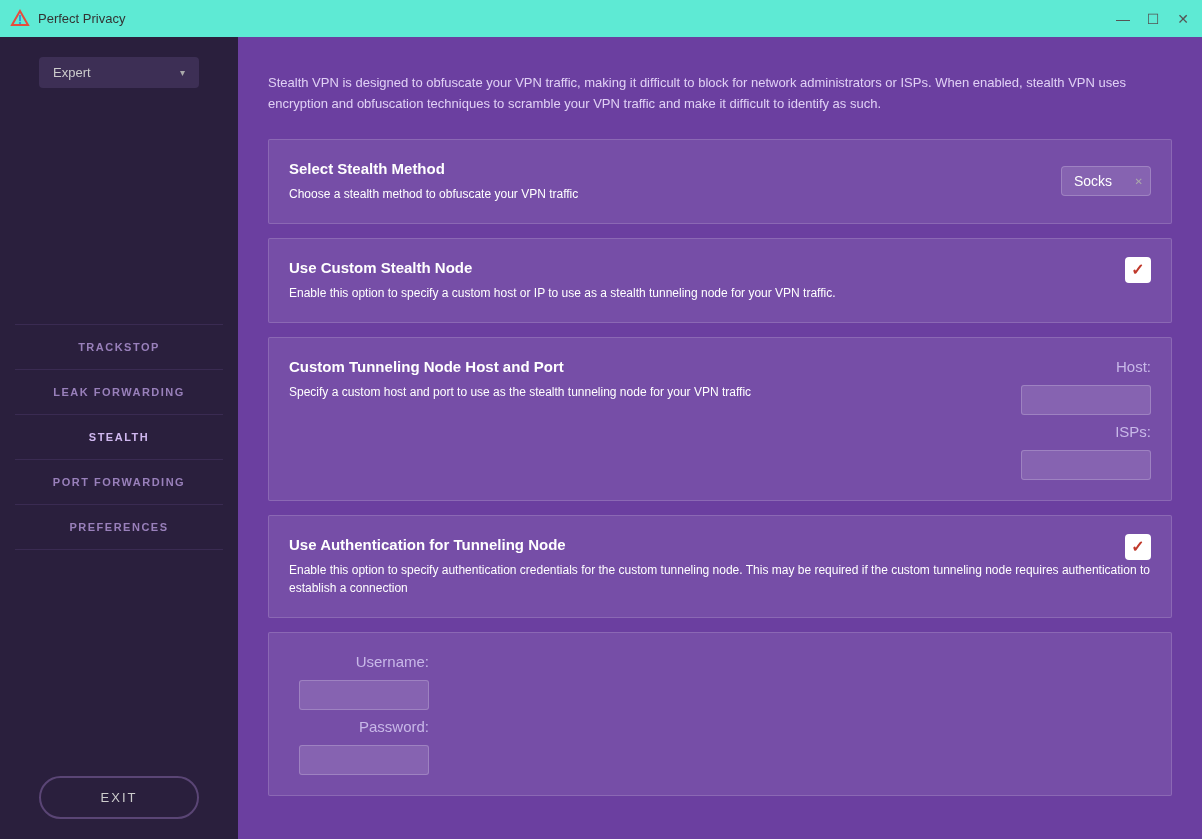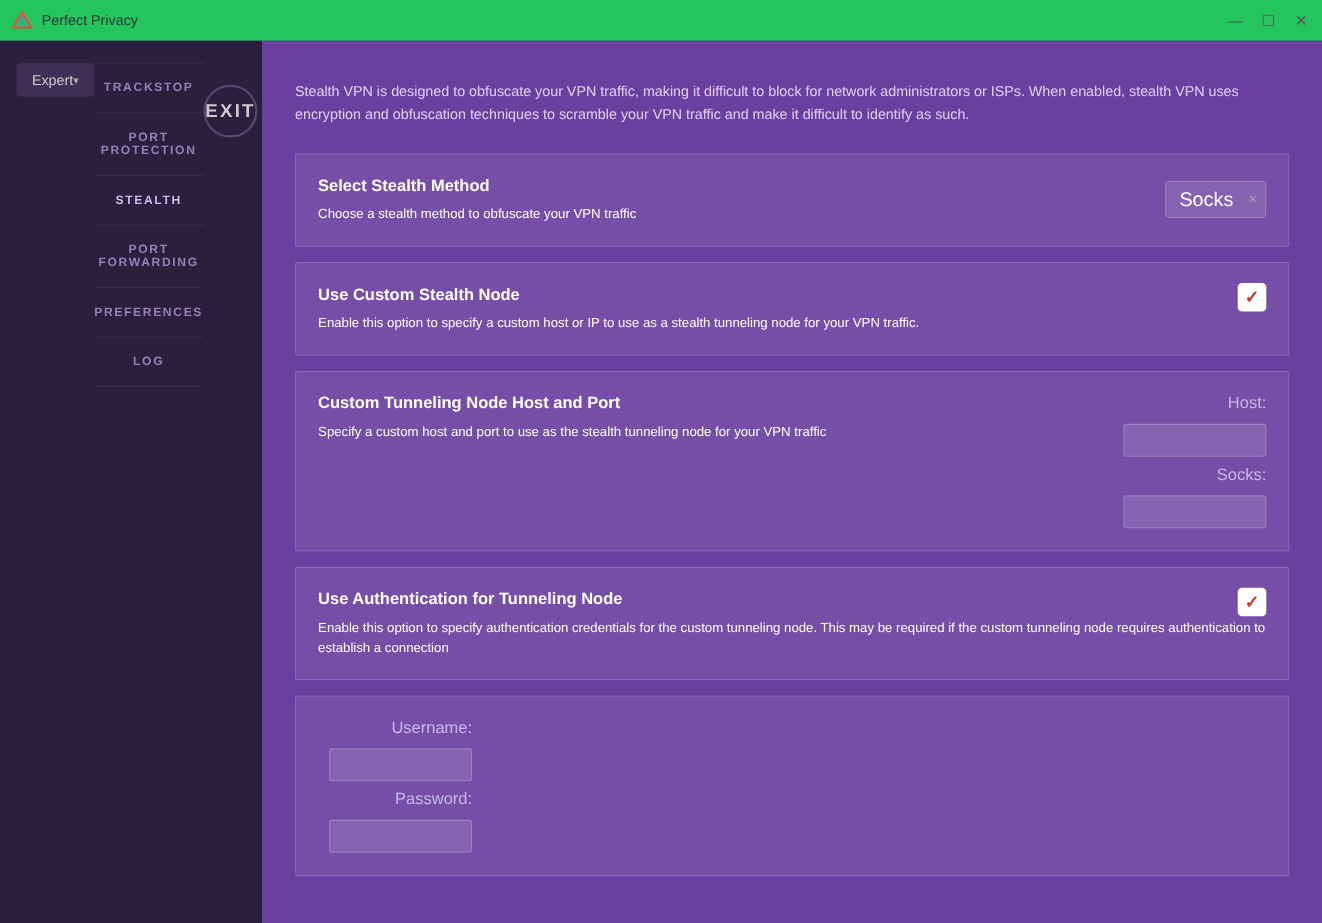--- a/index.html
+++ b/index.html
@@ -9,21 +9,21 @@
       font-family: 'Segoe UI', Arial, sans-serif;
       background: #2a1f3d;
       overflow: hidden;
       display: flex;
       flex-direction: column;
     }
 
     
     .title-bar {
       height: 37px;
-      background: #22c55e;
+      background: #5eead4;
       display: flex;
       align-items: center;
       padding: 0 10px;
       flex-shrink: 0;
     }
     .title-bar-logo {
       width: 20px;
       height: 20px;
       margin-right: 8px;
       flex-shrink: 0;
@@ -56,22 +56,22 @@
       flex: 1;
       display: flex;
       overflow: hidden;
     }
 
     
     .sidebar {
       width: 238px;
       background: #2a1f3d;
       display: flex;
-      flex-direction: row;
-      align-items: flex-start;
+      flex-direction: column;
+      align-items: center;
       padding: 20px 15px;
       flex-shrink: 0;
     }
     .sidebar-dropdown {
       width: 160px;
       background: #3d2f55;
       border: none;
       border-radius: 4px;
       color: #ccc;
       padding: 8px 14px;
@@ -110,26 +110,26 @@
     }
     .sidebar-item.active {
       color: #d0b8f0;
     }
     .sidebar-exit-btn {
       width: 160px;
       border: 2px solid #5a4575;
       border-radius: 25px;
       background: transparent;
       color: #ccc;
-      font-size: 17px;
+      font-size: 13px;
       letter-spacing: 2px;
       padding: 12px 0;
       cursor: pointer;
       margin-top: 20px;
-      font-weight: 700;
+      font-weight: 400;
     }
 
     
     .main-content {
       flex: 1;
       background: #6b3fa0;
       overflow-y: auto;
       padding: 36px 30px 30px 30px;
       position: relative;
     }
@@ -195,21 +195,21 @@
       display: flex;
       align-items: center;
       justify-content: space-between;
     }
     .stealth-select {
       background: rgba(255,255,255,0.12);
       border: 1px solid rgba(255,255,255,0.2);
       border-radius: 4px;
       color: #fff;
       padding: 6px 28px 6px 12px;
-      font-size: 18px;
+      font-size: 14px;
       cursor: pointer;
       appearance: none;
       -webkit-appearance: none;
       position: relative;
       min-width: 90px;
     }
     .stealth-select-wrapper {
       position: relative;
       display: inline-block;
     }
@@ -295,33 +295,30 @@
     <div class="sidebar-dropdown">
       <span>Expert</span>
       <span class="sidebar-dropdown-arrow">▾</span>
     </div>
 
     <nav class="sidebar-nav">
       <div class="sidebar-item">
         <span>TRACKSTOP</span>
       </div>
       <div class="sidebar-item">
-        <span>PORT PROTECTION</span>
+        <span>LEAK FORWARDING</span>
       </div>
       <div class="sidebar-item active">
         <span>STEALTH</span>
       </div>
       <div class="sidebar-item">
         <span>PORT FORWARDING</span>
       </div>
       <div class="sidebar-item">
         <span>PREFERENCES</span>
-      </div>
-      <div class="sidebar-item">
-        <span>LOG</span>
       </div>
     </nav>
 
     <button class="sidebar-exit-btn">EXIT</button>
   </div>
 
   <div class="main-content">
     <p class="intro-text">Stealth VPN is designed to obfuscate your VPN traffic, making it difficult to block for network administrators or ISPs. When enabled, stealth VPN uses encryption and obfuscation techniques to scramble your VPN traffic and make it difficult to identify as such.</p>
 
     <div class="card">
@@ -351,21 +348,21 @@
 
     <div class="card">
       <div class="card-inputs">
         <div class="card-inputs-left">
           <div class="card-title">Custom Tunneling Node Host and Port</div>
           <div class="card-desc">Specify a custom host and port to use as the stealth tunneling node for your VPN traffic</div>
         </div>
         <div class="card-inputs-right">
           <div class="input-label">Host:</div>
           <input type="text" class="text-input" value="" style="">
-          <div class="input-label">Socks:</div>
+          <div class="input-label">ISPs:</div>
           <input type="text" class="text-input" value="" style="">
         </div>
       </div>
     </div>
 
     <div class="card">
       <div class="card-title">Use Authentication for Tunneling Node</div>
       <div class="card-desc">Enable this option to specify authentication credentials for the custom tunneling node. This may be required if the custom tunneling node requires authentication to establish a connection</div>
       <div class="card-checkbox">
         <span class="checkmark">✓</span>

